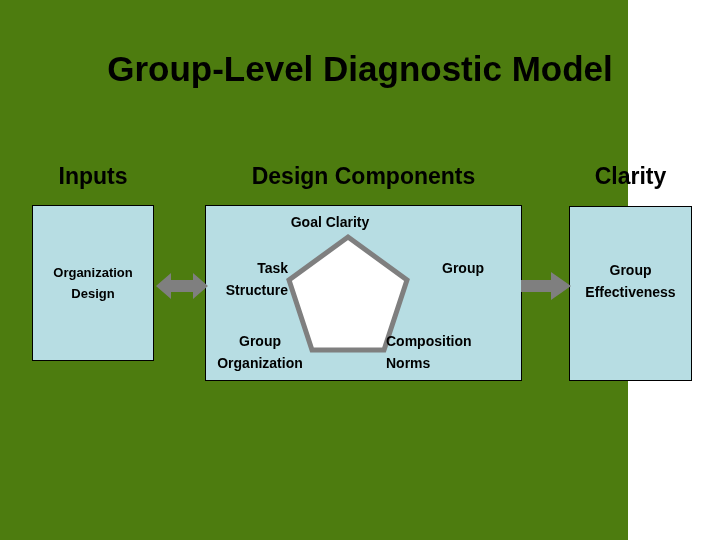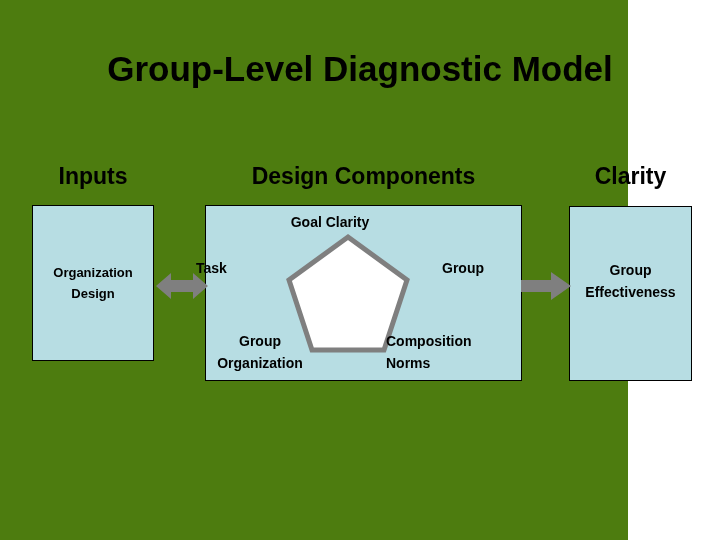--- a/index.html
+++ b/index.html
@@ -105,21 +105,21 @@
   .pl-goal {
     left: 205px;
     top: 211px;
     width: 250px;
     text-align: center;
   }
   .pl-task {
     left: 196px;
     top: 257px;
     width: 92px;
-    text-align: left;
+    text-align: right;
   }
   .pl-func {
     left: 408px;
     top: 257px;
     width: 110px;
     text-align: center;
   }
   .pl-comp {
     left: 196px;
     top: 330px;
@@ -162,20 +162,21 @@
   <div class="pentagon-wrap">
     <svg width="126" height="120" viewBox="0 0 126 120" xmlns="http://www.w3.org/2000/svg">
       <polygon points="63,4 122,47 99,117 27,117 4,47" fill="#ffffff" stroke="#7f7f7f" stroke-width="5" stroke-linejoin="miter"></polygon>
     </svg>
   </div>
 
   <div class="pent-label pl-goal">Goal Clarity</div>
 
   <div class="pent-label pl-task">
     <div>Task</div>
+    <div>Structure</div>
   </div>
 
   <div class="pent-label pl-func">
     <div>Group</div>
   </div>
 
   <div class="pent-label pl-comp">
     <div>Group</div>
     <div>Organization</div>
   </div>

